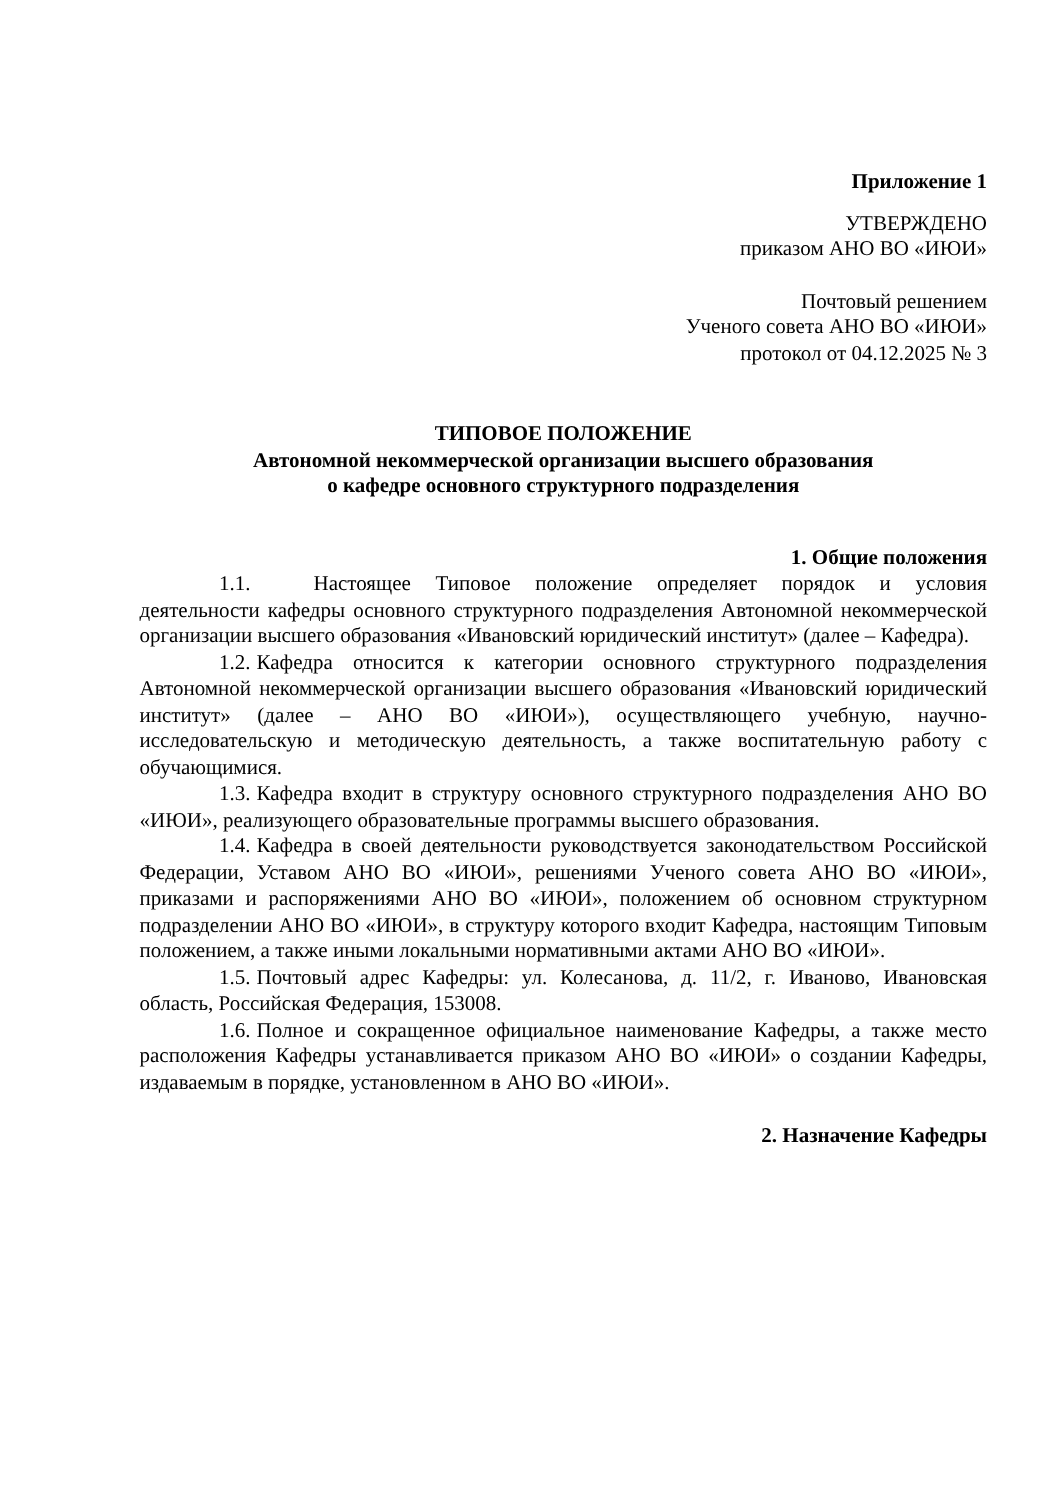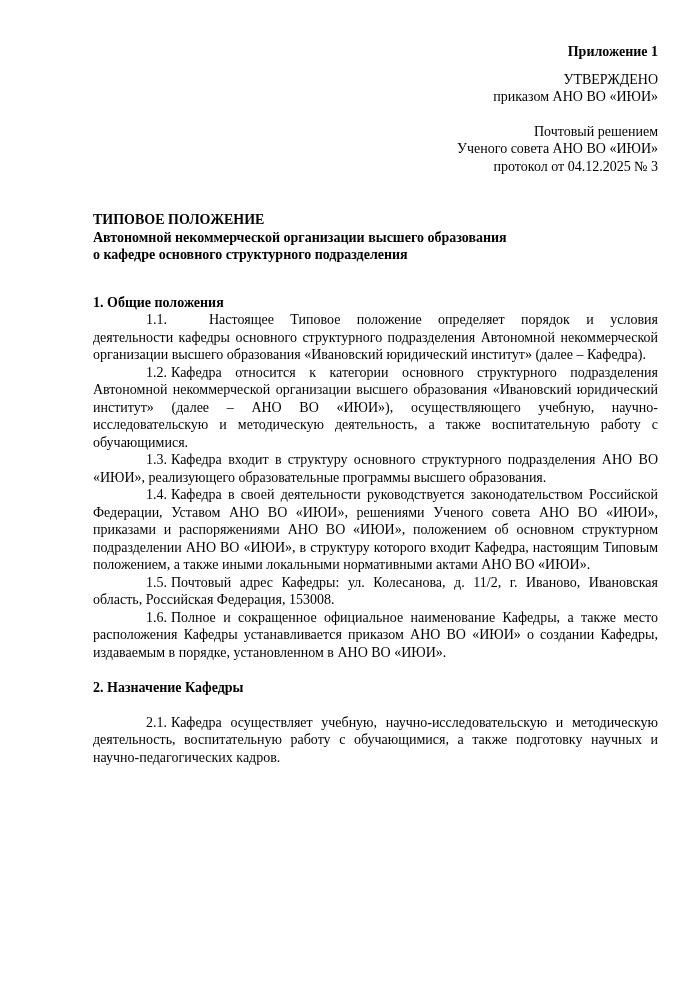--- a/index.html
+++ b/index.html
@@ -10,33 +10,34 @@
     color: #000000;
     font-family: "Liberation Serif", "DejaVu Serif", serif;
     font-size: 14px;
     line-height: 17.5px;
     overflow: hidden;
   }
   .page {
     box-sizing: border-box;
     width: 700px;
     height: 990px;
-    padding: 43px 42px 40px 93px;
+    padding: 113px 42px 40px 93px;
   }
   .right-block { text-align: right; }
   .appendix { font-weight: bold; }
   .approved-block { margin-top: 10px; }
   .accepted-block { margin-top: 17px; }
   .u { text-decoration: underline; }
   .doc-title {
     margin-top: 36px;
+    text-align: center;
     font-weight: bold;
   }
   .section-heading {
-    text-align: left;
+    text-align: right;
     font-weight: bold;
     font-family: Liberation Serif, serif;
   }
   .heading-1 { margin: 30px 0 0 0; }
   .heading-2 { margin: 17.5px 0; }
   .para {
     margin: 0;
     text-align: justify;
     text-indent: 41px;
   }
@@ -76,15 +77,14 @@
   <p class="para"><span class="pnum">1.3.</span><span>Кафедра входит в структуру основного структурного подразделения АНО ВО «ИЮИ», реализующего образовательные программы высшего образования.</span></p>
 
   <p class="para"><span class="pnum">1.4.</span><span>Кафедра в своей деятельности руководствуется законодательством Российской Федерации, Уставом АНО ВО «ИЮИ», решениями Ученого совета АНО ВО «ИЮИ», приказами и распоряжениями АНО ВО «ИЮИ», положением об основном структурном подразделении АНО ВО «ИЮИ», в структуру которого входит Кафедра, настоящим Типовым положением, а также иными локальными нормативными актами АНО ВО «ИЮИ».</span></p>
 
   <p class="para"><span class="pnum">1.5.</span><span>Почтовый адрес Кафедры: ул. Колесанова, д. 11/2, г. Иваново, Ивановская область, Российская Федерация, 153008.</span></p>
 
   <p class="para"><span class="pnum">1.6.</span><span>Полное и сокращенное официальное наименование Кафедры, а также место расположения Кафедры устанавливается приказом АНО ВО «ИЮИ» о создании Кафедры, издаваемым в порядке, установленном в АНО ВО «ИЮИ».</span></p>
 
   <div class="section-heading heading-2">2. Назначение Кафедры</div>
 
-  <p class="para"><span class="pnum">2.1.</span><span>Кафедра осуществляет учебную, научно-исследовательскую и методическую деятельность, воспитательную работу с обучающимися, а также подготовку научных и научно-педагогических кадров.</span></p>
 
 </div>
 
 </body></html>

